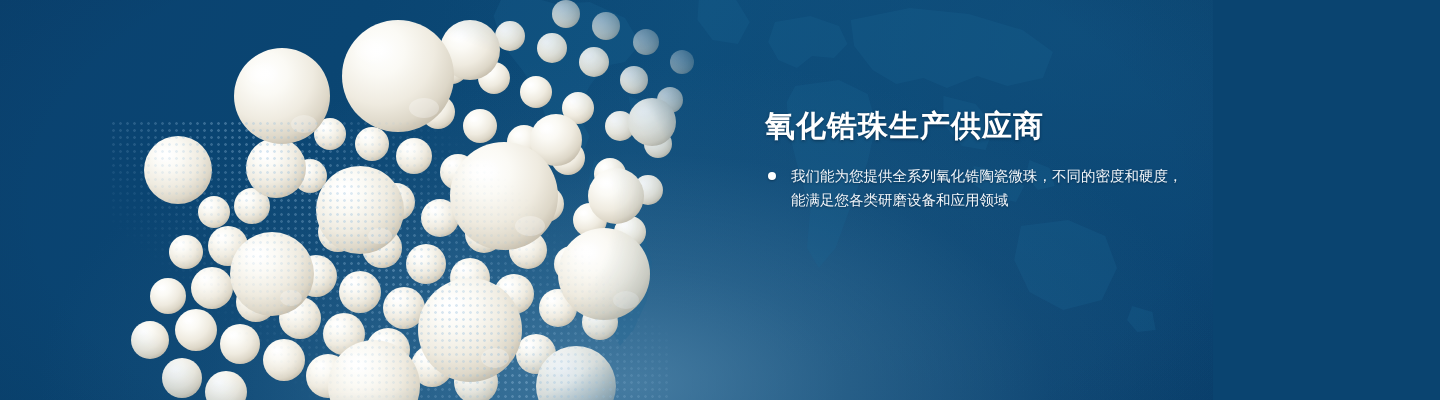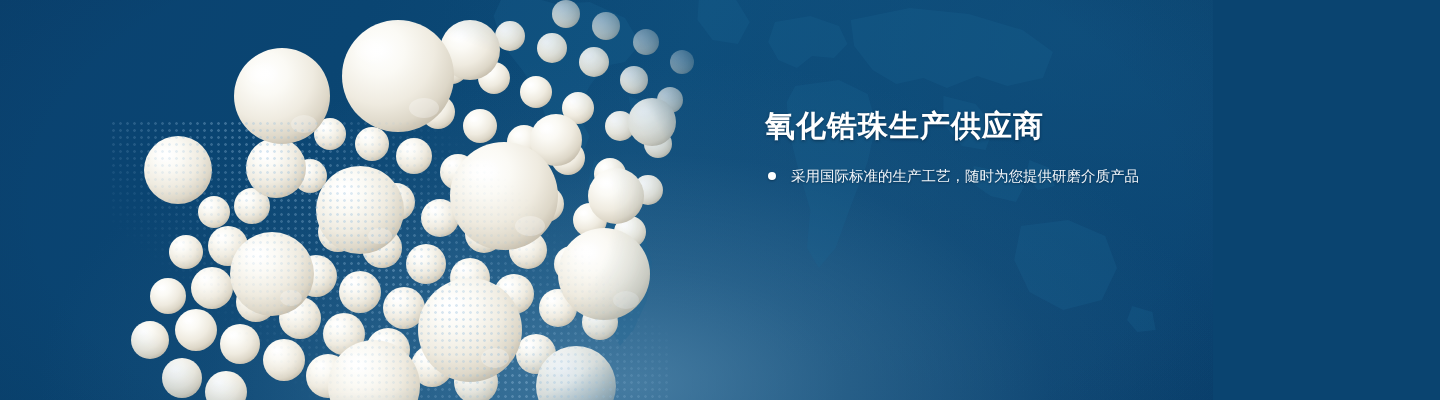--- a/index.html
+++ b/index.html
@@ -405,23 +405,24 @@
   </div>
 
   <div class="halftone"></div>
 
   <div class="copy">
 
     <h1 class="headline">氧化锆珠生产供应商</h1>
 
     <ul class="bullets">
 
-
-
       <li class="bullet">
         <span class="dot"></span>
-        <span class="line">采用国际标准的生产工艺，随时为您提供研磨介质产品</span>
+        <span class="line">我们能为您提供全系列氧化锆陶瓷微珠，不同的密度和硬度，</span>
+        <span class="line">能满足您各类研磨设备和应用领域</span>
       </li>
+
+
 
     </ul>
   </div>
 
 </div>
 
 </body></html>

